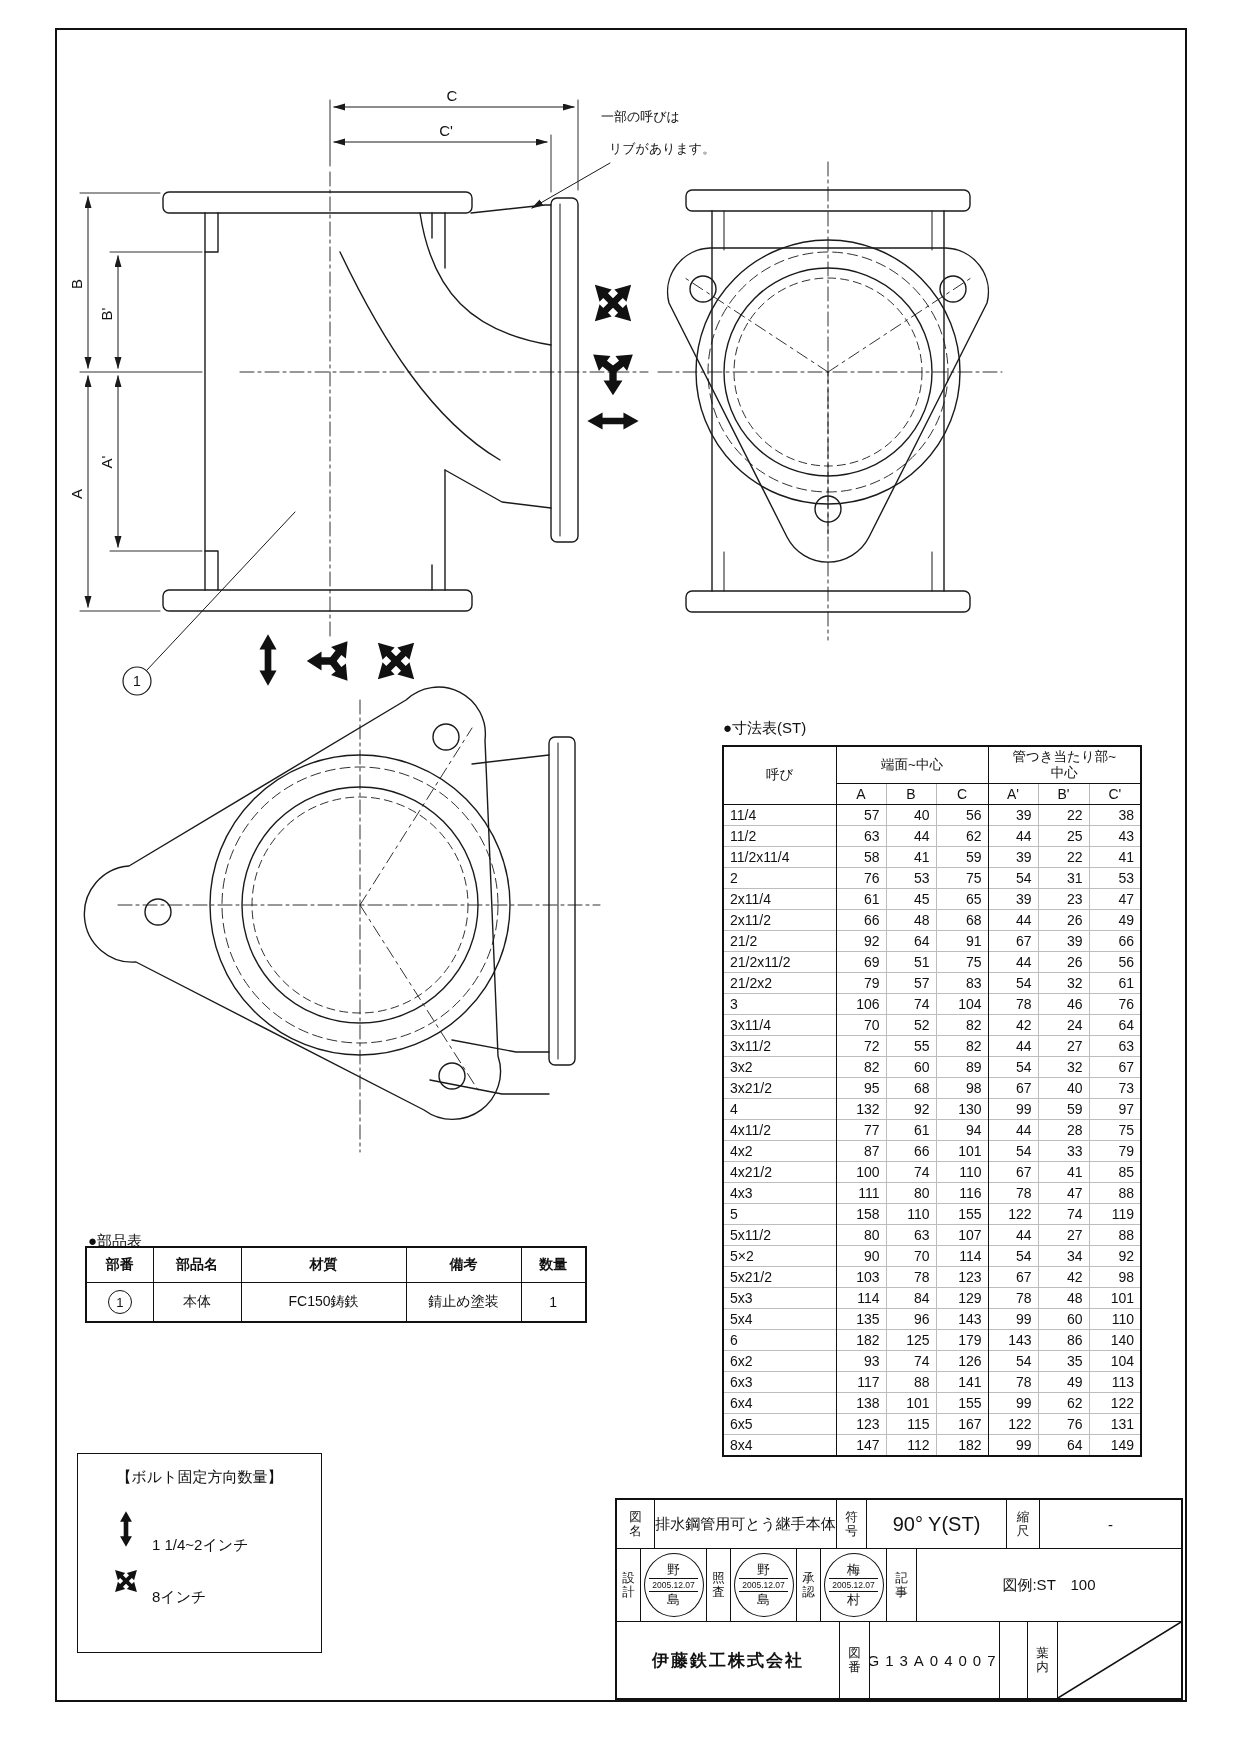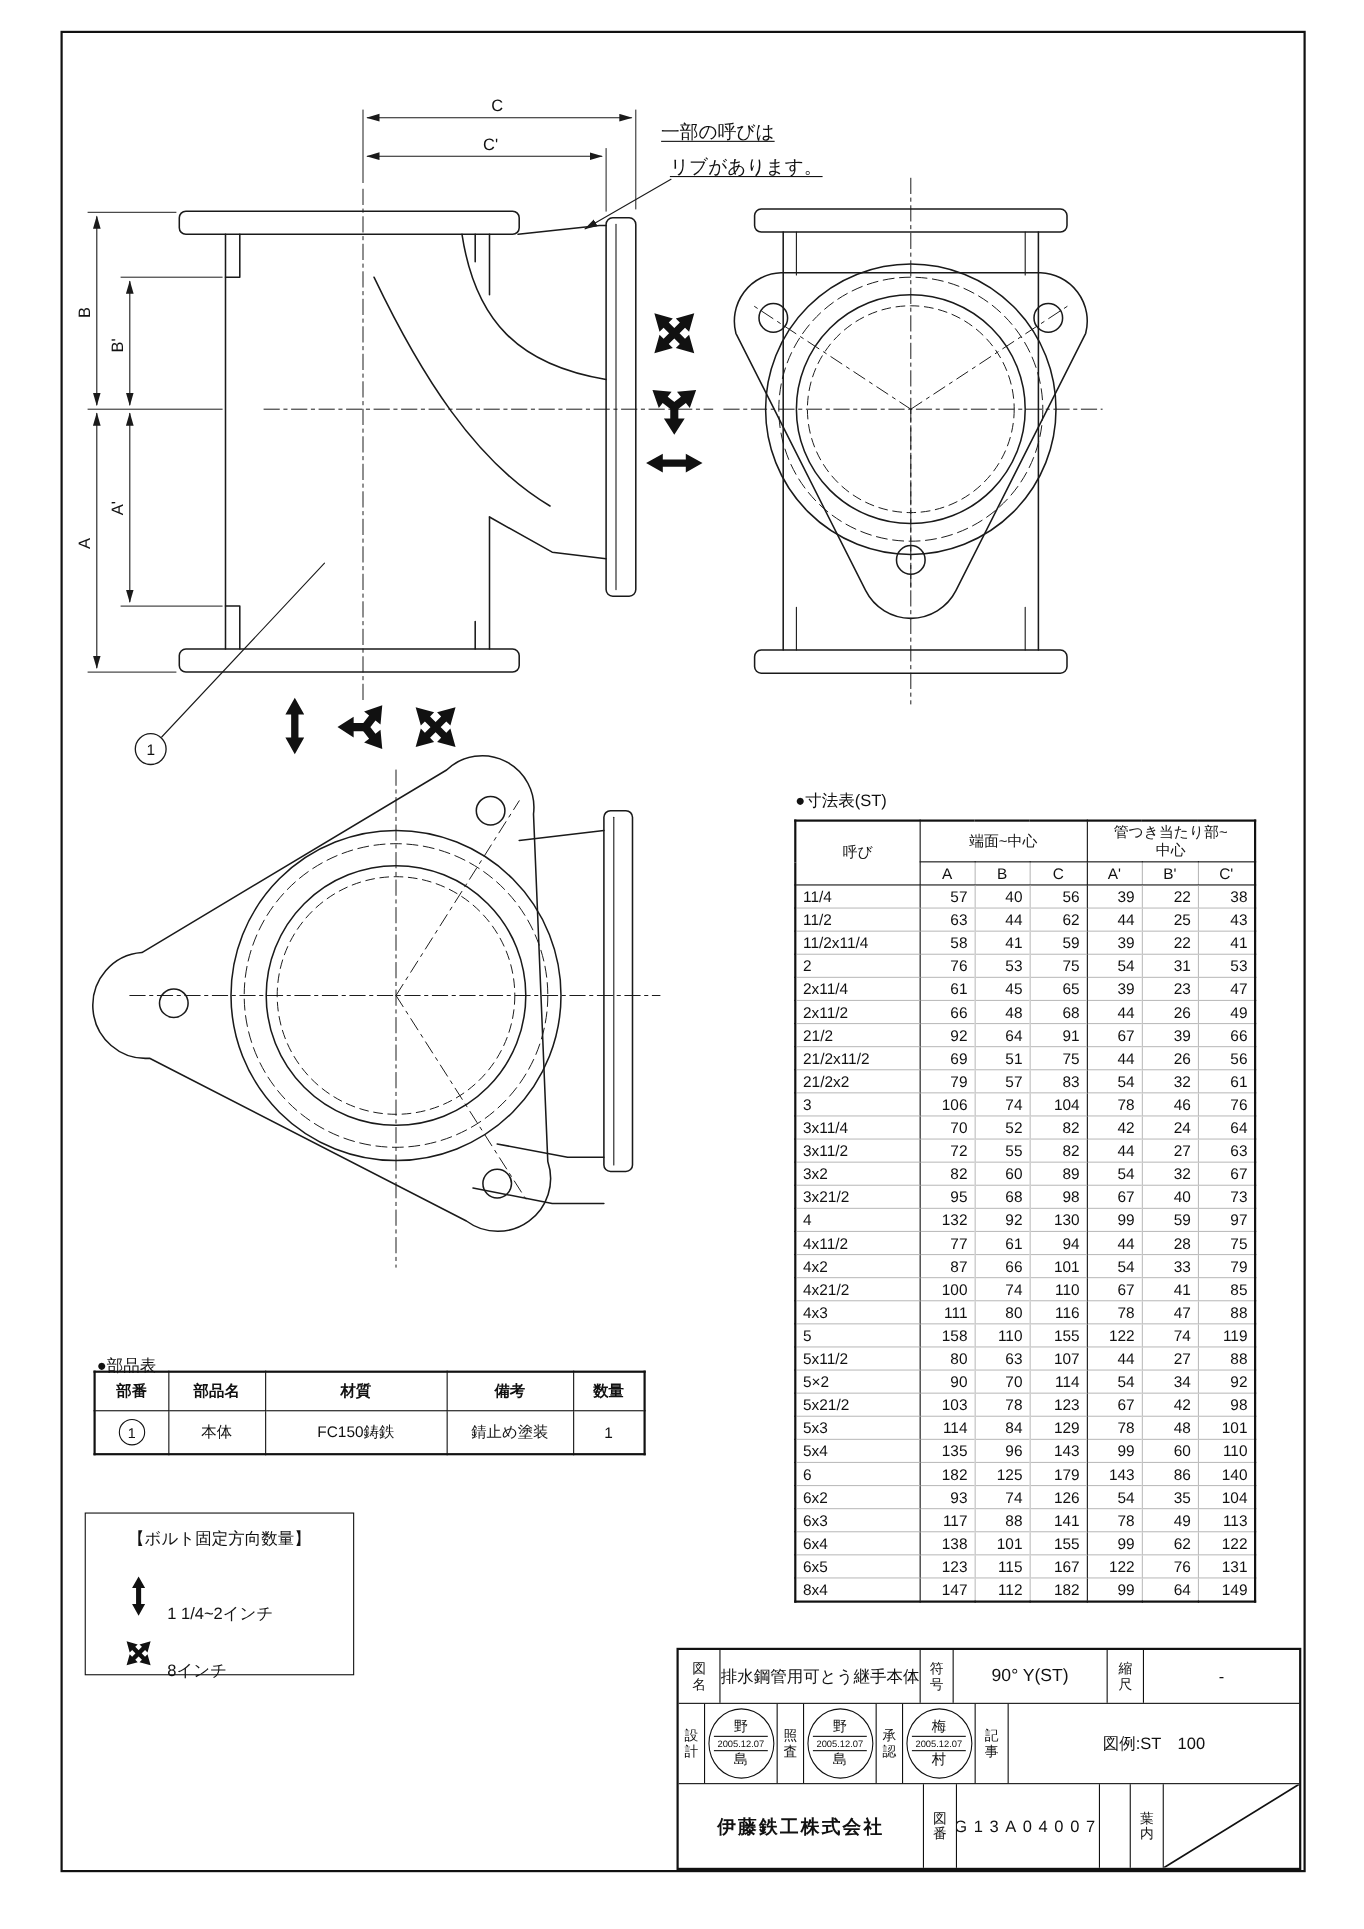--- a/index.html
+++ b/index.html
@@ -2,21 +2,21 @@
 <html><head>
 <meta charset="utf-8">
 <style>
   html,body{margin:0;padding:0;background:#e8e8e8;}
   #page{position:relative;width:1240px;height:1754px;background:#ffffff;
         font-family:"Liberation Sans","DejaVu Sans",sans-serif;color:#111;overflow:hidden;}
   #frame{position:absolute;left:55px;top:28px;width:1128px;height:1670px;border:2px solid #111;}
   #artwork{position:absolute;left:0;top:0;}
 
   
-  .anno{position:absolute;font-size:17px;text-decoration:underline;text-underline-offset:3px;white-space:nowrap;}
+  .anno{position:absolute;font-size:13px;text-underline-offset:3px;white-space:nowrap;}
 
   
   .sec-title{position:absolute;font-size:15px;white-space:nowrap;}
 
   
   #dim-table-wrap{position:absolute;left:722px;top:745px;}
   table.dim{border-collapse:collapse;table-layout:fixed;width:418px;border:2px solid #111;font-size:14px;}
   table.dim th, table.dim td{padding:0 6px;font-weight:normal;overflow:hidden;white-space:nowrap;}
   table.dim tr.h1 th{height:36px;border-bottom:1px solid #111;border-right:1.6px solid #111;font-size:13.5px;line-height:1.2;}
   table.dim tr.h1 th.wrap{white-space:pre-line;}
@@ -30,21 +30,21 @@
   table.dim td:last-child{border-right:none;}
 
   
   #parts-wrap{position:absolute;left:85px;top:1246px;}
   table.parts{border-collapse:collapse;table-layout:fixed;width:500px;border:2px solid #111;font-size:14px;}
   table.parts th{height:32px;font-weight:bold;border:1.6px solid #111;}
   table.parts td{height:36px;text-align:center;border:1.6px solid #111;}
   .circ-no{display:inline-flex;align-items:center;justify-content:center;width:22px;height:22px;border:1.4px solid #111;border-radius:50%;font-size:13px;}
 
   
-  #legend{position:absolute;left:77px;top:1375px;width:245px;height:148px;border:1.6px solid #111;box-sizing:border-box;}
+  #legend{position:absolute;left:77px;top:1453px;width:245px;height:200px;border:1.6px solid #111;box-sizing:border-box;}
   #legend .lg-title{text-align:center;font-size:15px;margin-top:14px;}
   .lg-item{display:flex;align-items:flex-end;margin-left:22px;}
   .lg-icon{width:52px;height:52px;flex:0 0 52px;display:flex;align-items:center;justify-content:center;}
   .lg-label{font-size:15px;}
 
   
   #tblock{position:absolute;left:615px;top:1498px;width:568px;height:202px;border:2px solid #111;box-sizing:border-box;display:flex;flex-direction:column;background:#fff;}
   .tb-row{display:flex;border-bottom:1.6px solid #111;box-sizing:border-box;}
   .tb-row:last-child{border-bottom:none;}
   .tb-cell{border-right:1.6px solid #111;box-sizing:border-box;display:flex;align-items:center;justify-content:center;overflow:hidden;}
@@ -544,21 +544,21 @@
     </div>
   </div>
 
   <div id="tblock">
     <div class="tb-row" style="height:50px;">
       <div class="tb-cell vlab" style="flex:0 0 38px;">図
 名</div>
       <div class="tb-cell" style="flex:0 0 182px;font-size:15px;">排水鋼管用可とう継手本体</div>
       <div class="tb-cell vlab" style="flex:0 0 30px;">符
 号</div>
-      <div class="tb-cell" style="flex:0 0 140px;font-size:16px;">90° Y(ST)</div>
+      <div class="tb-cell" style="flex:0 0 140px;font-size:20px;">90° Y(ST)</div>
       <div class="tb-cell vlab" style="flex:0 0 33px;">縮
 尺</div>
       <div class="tb-cell" style="flex:1;font-size:15px;">-</div>
     </div>
     <div class="tb-row" style="height:74px;">
       <div class="tb-cell vlab" style="flex:0 0 24px;">設
 計</div>
       <div class="tb-cell" style="flex:0 0 66px;">
         <div class="stamp">
           <span class="s-ch">野</span>

